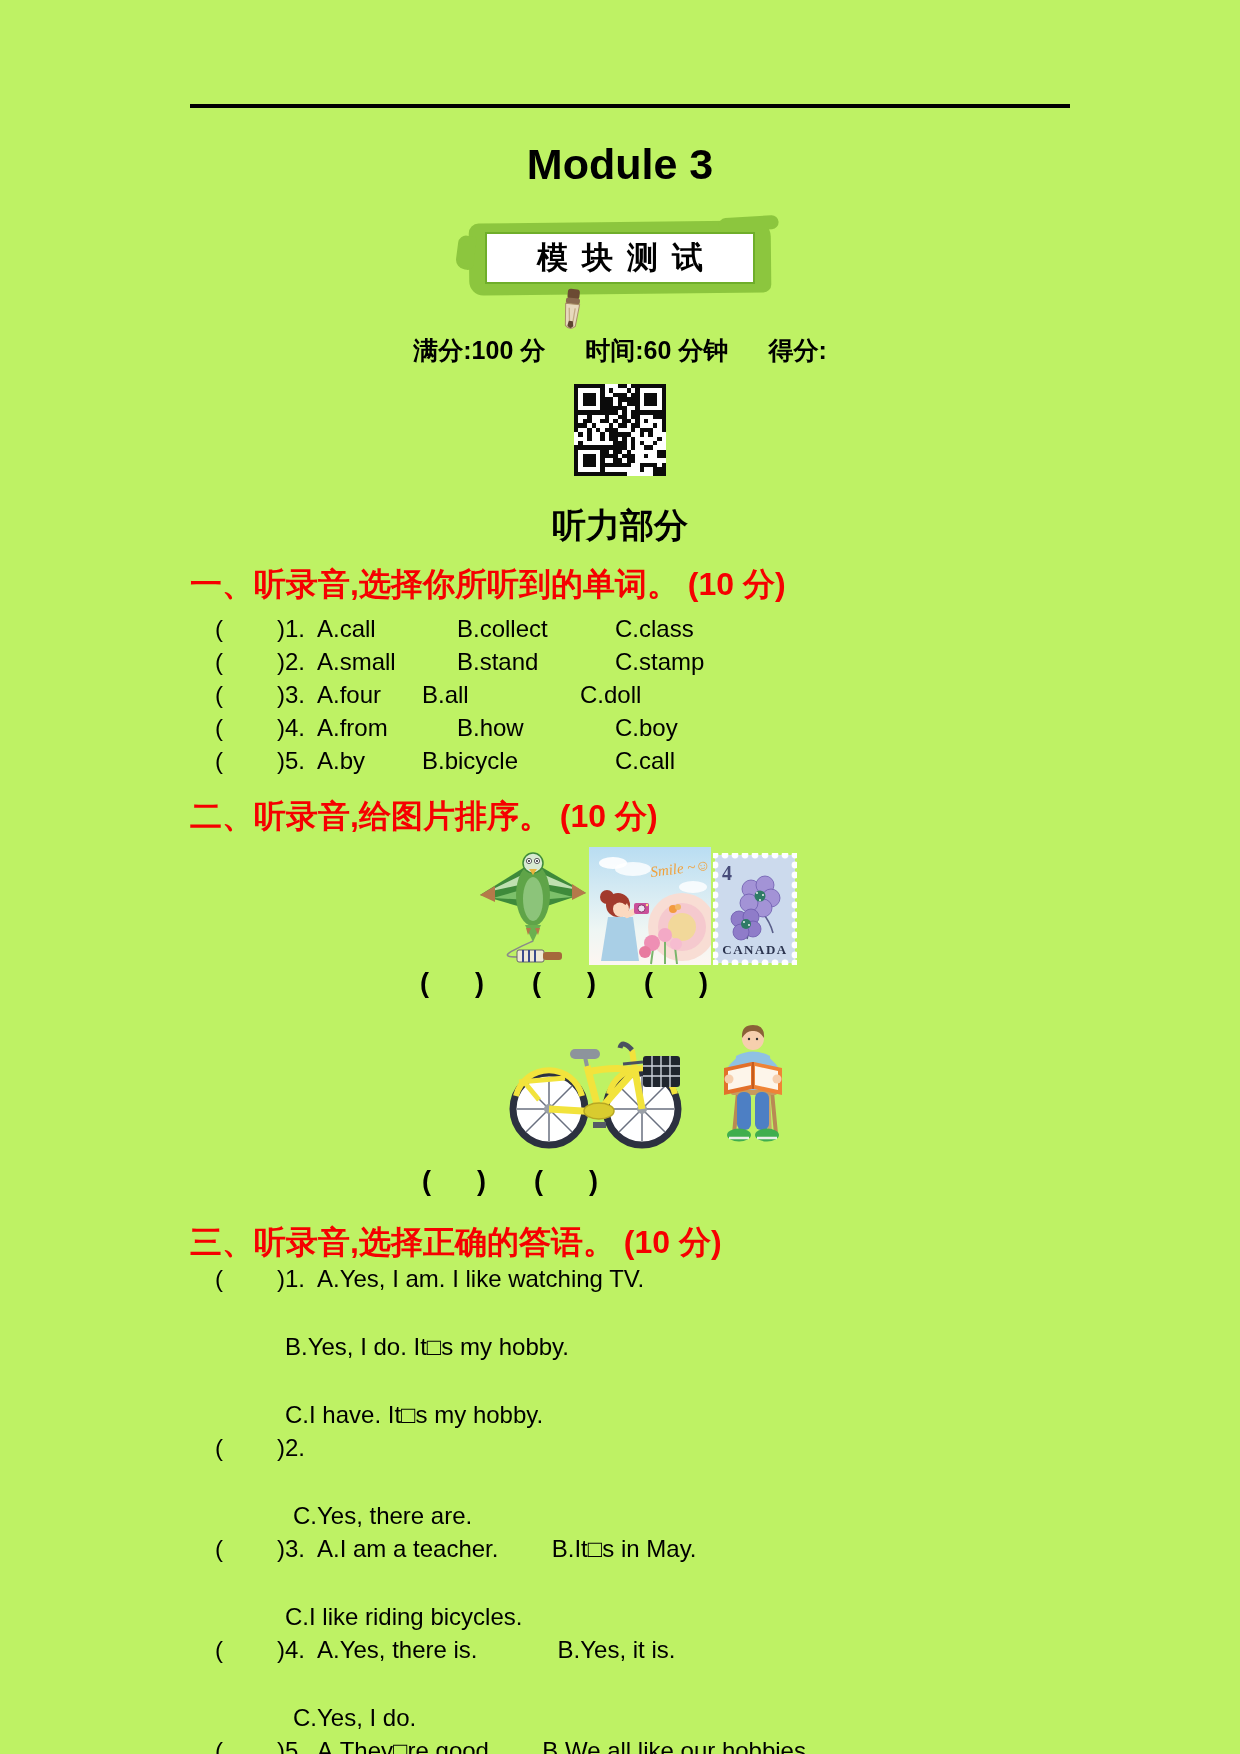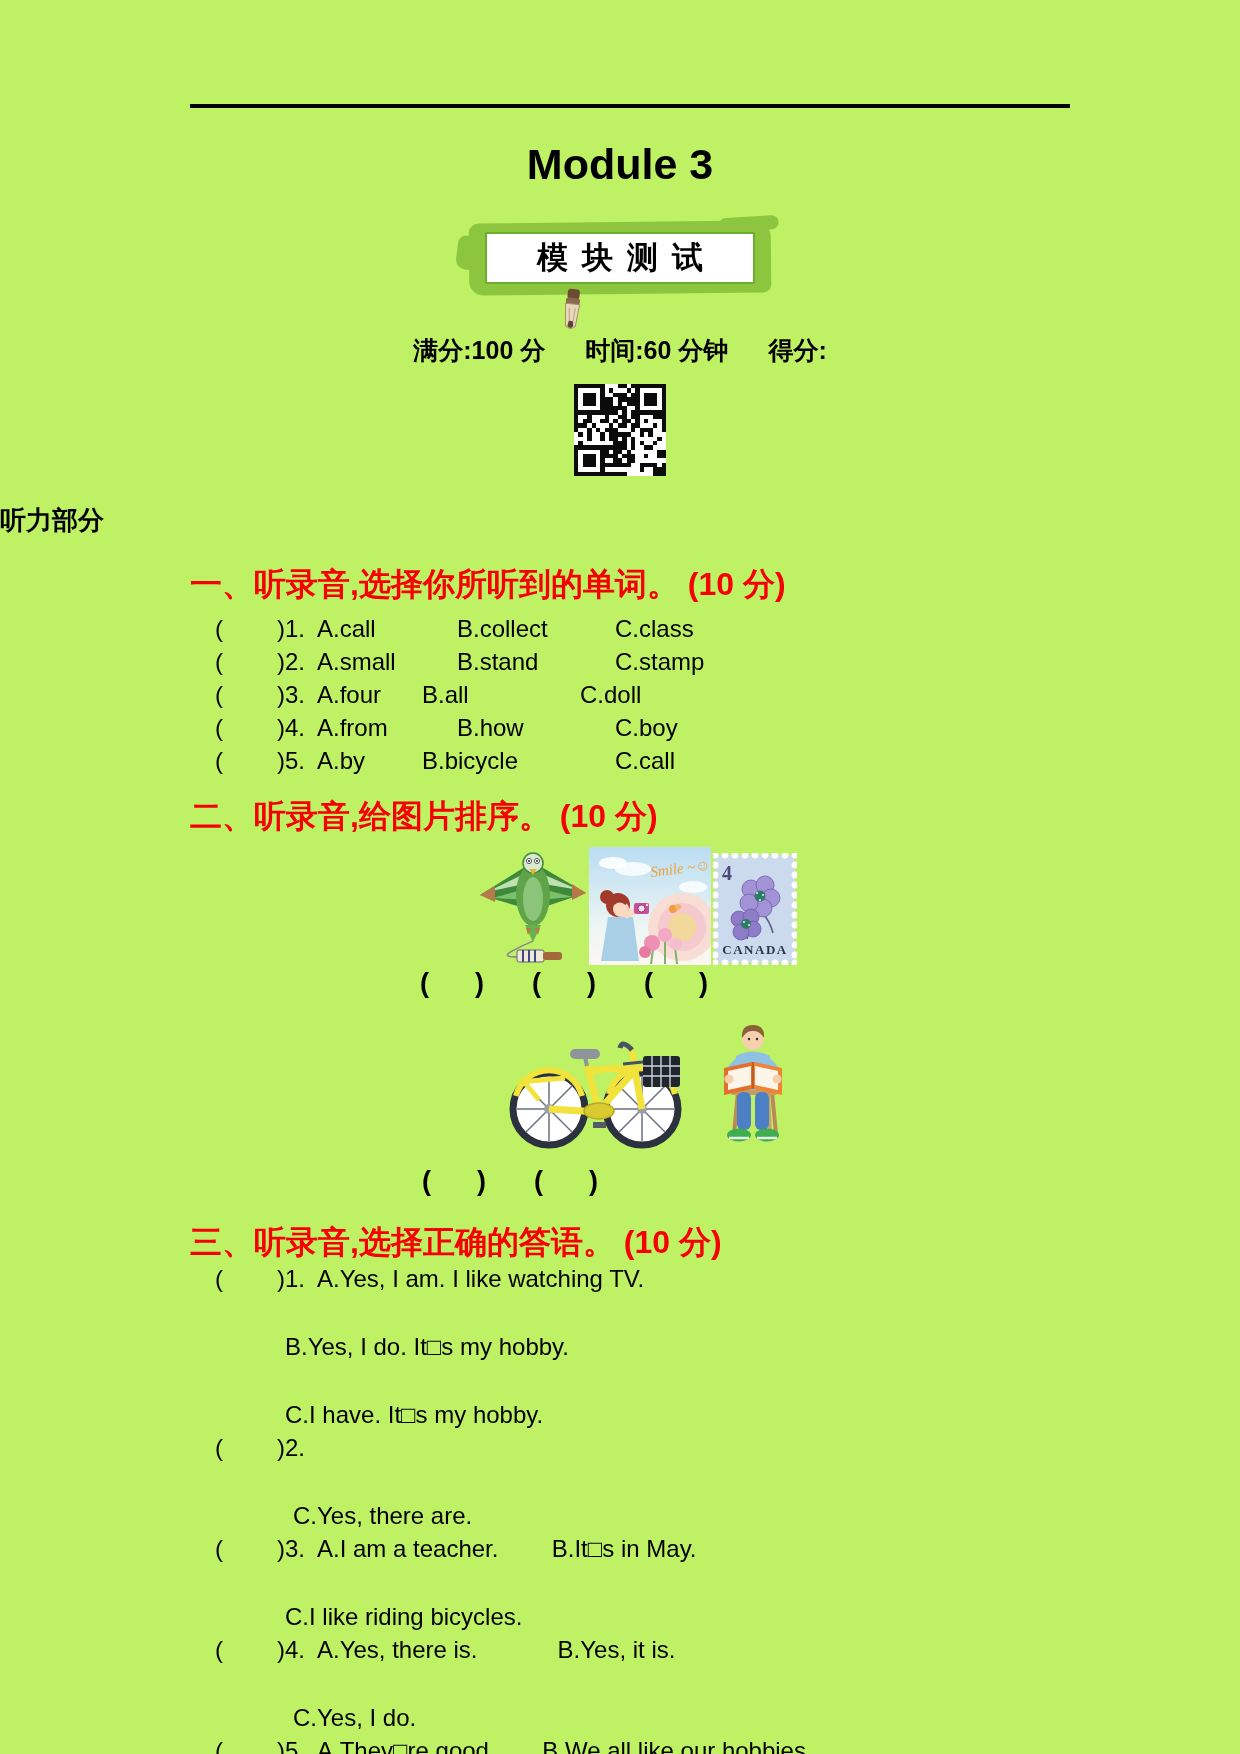--- a/index.html
+++ b/index.html
@@ -21,22 +21,22 @@
   .badge-inner{position:absolute;left:16px;right:16px;top:14px;bottom:10px;background:#fff;
     border:2px solid #6fae2a;display:flex;align-items:center;justify-content:center;}
   .badge-text{font-size:31px;font-weight:700;letter-spacing:14px;padding-left:14px;white-space:nowrap;}
   .brush{position:absolute;top:288px;left:50%;margin-left:-68px;}
   .score{position:absolute;top:334px;left:0;width:100%;display:flex;justify-content:center;
     gap:40px;font-size:25px;font-weight:700;}
   .qr{position:absolute;top:384px;left:50%;margin-left:-46px;width:92px;height:92px;
     display:grid;grid-template-columns:repeat(21,1fr);grid-template-rows:repeat(21,1fr);background:#fff;}
   .qm{background:#fff;}
   .qm.d{background:#0b0b0b;}
-  .listen{position:absolute;top:503px;left:0;width:100%;text-align:left;
-    font-size:26px;font-weight:700;font-family:Liberation Serif, serif;}
+  .listen{position:absolute;top:503px;left:0;width:100%;text-align:center;
+    font-size:34px;font-weight:700;font-family:Liberation Serif, serif;}
   .sec-h{position:absolute;left:190px;font-size:32px;font-weight:700;color:#f60000;white-space:pre;}
   .s1h{top:563px;} .s2h{top:795px;} .s3h{top:1221px;}
   .s1items{position:absolute;top:612px;left:215px;font-size:24px;line-height:33px;}
   .row{display:flex;white-space:pre;}
   .po{display:inline-block;width:62px;}
   .plabel{display:inline-block;width:40px;}
   .optA{display:inline-block;width:140px;}
   .optB{display:inline-block;width:158px;}
   .optC{display:inline-block;}
   .imgrow1{position:absolute;top:845px;left:477px;display:flex;align-items:flex-end;}

